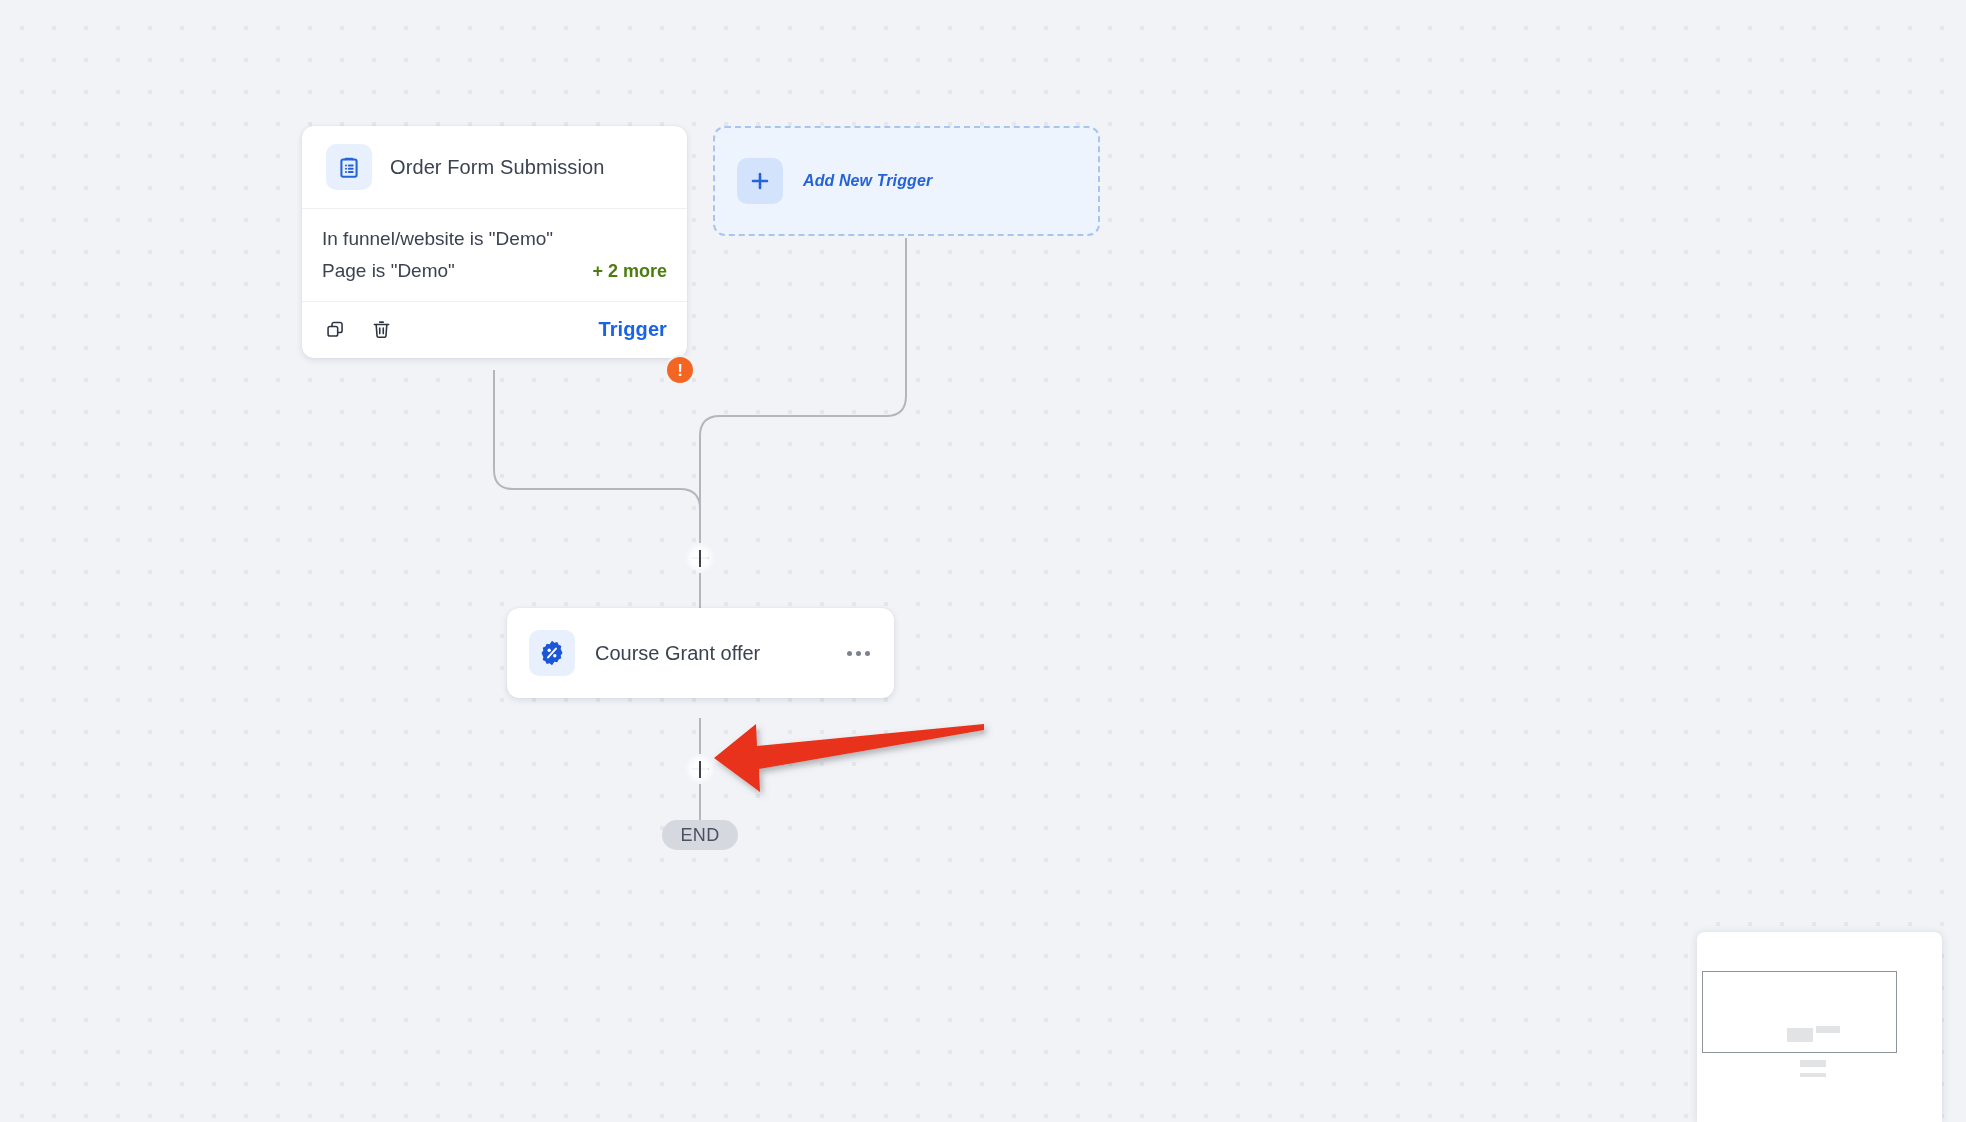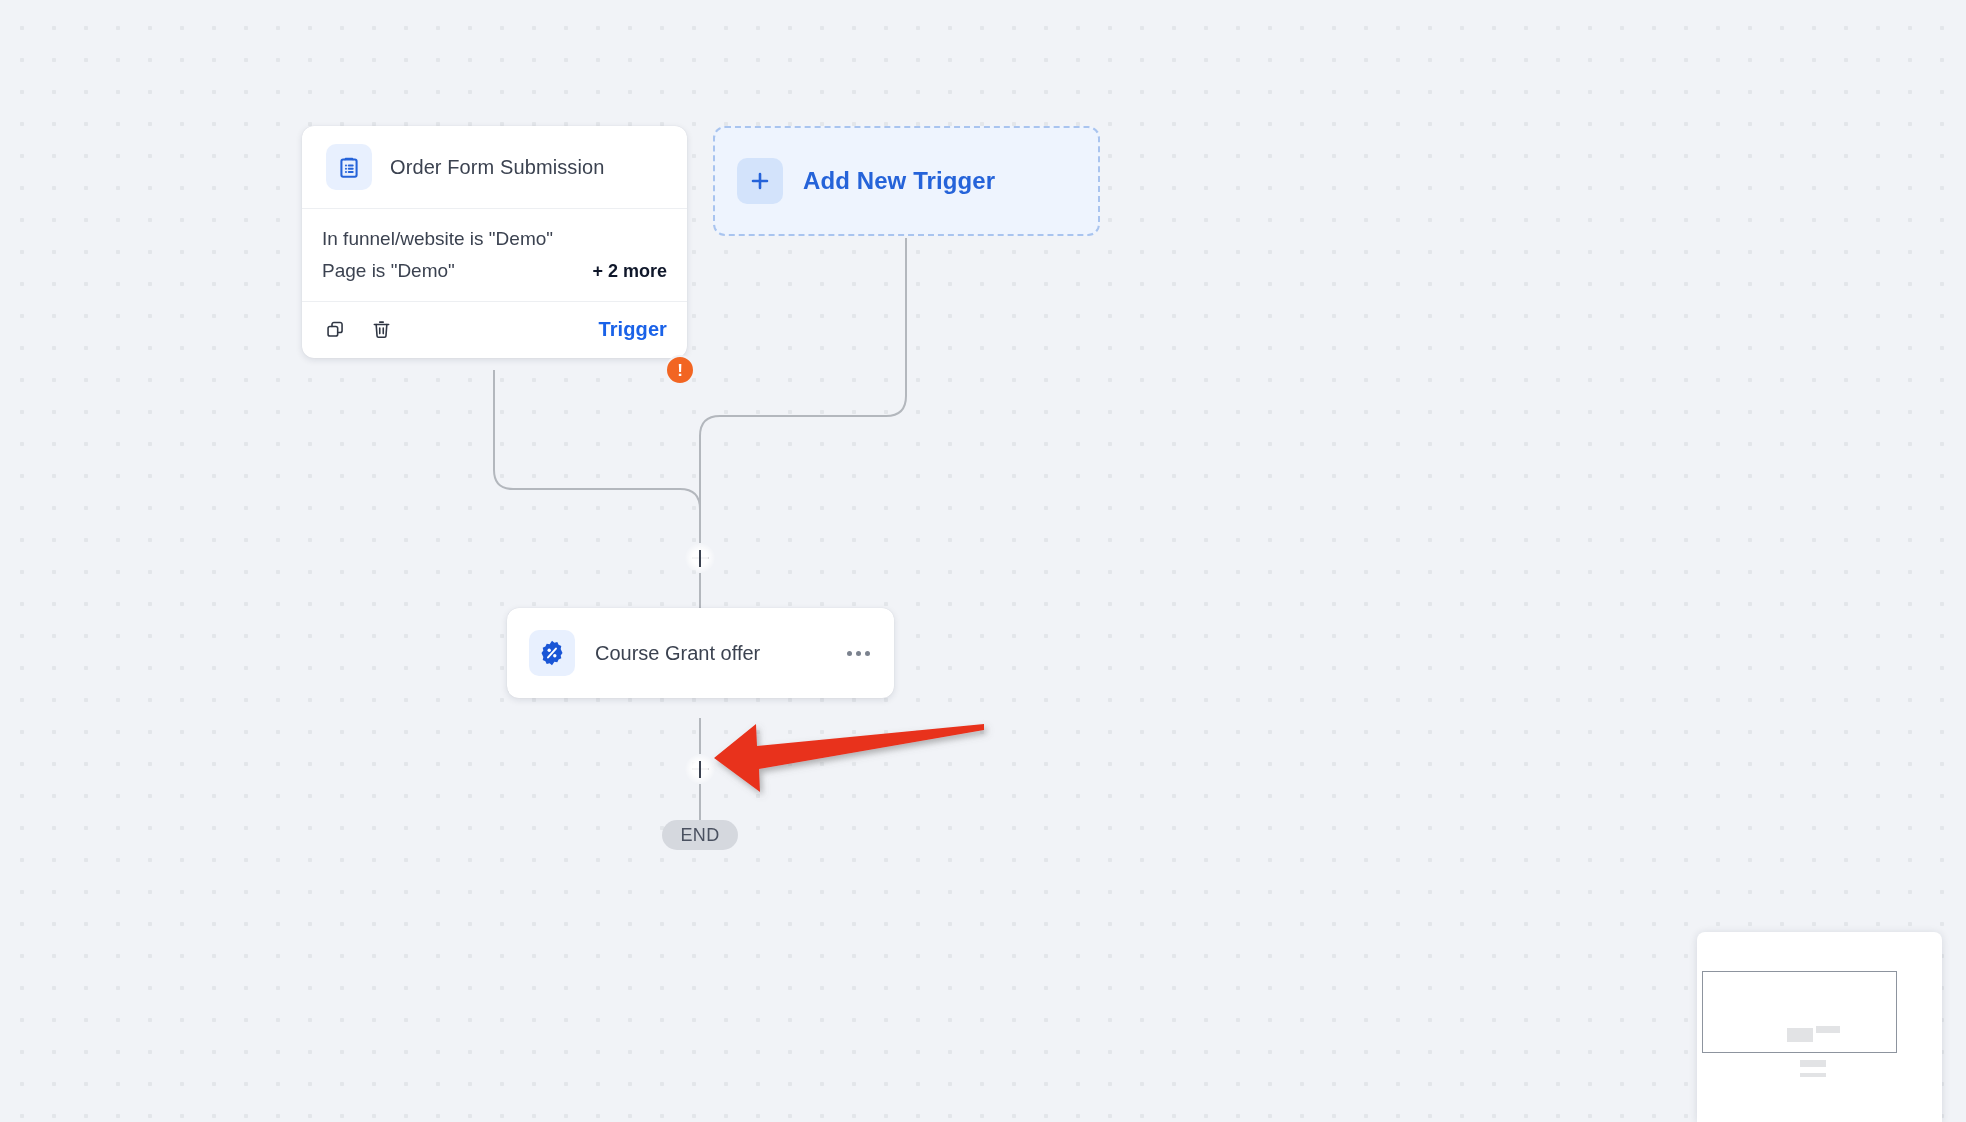--- a/index.html
+++ b/index.html
@@ -85,21 +85,21 @@
     align-items: baseline;
     justify-content: space-between;
     font-size: 19px;
     color: #3b4250;
     padding: 5px 0;
     white-space: nowrap;
   }
   .cond-more {
     font-size: 18px;
     font-weight: bold;
-    color: #0f172a;
+    color: #4d7c0f;
     margin-left: 43px;
   }
 
   .card-foot {
     display: flex;
     align-items: center;
     padding: 14px 20px 16px 20px;
   }
   .foot-icons { display: flex; align-items: center; gap: 20px; }
   .foot-icon-btn {
@@ -148,24 +148,25 @@
     background: #eef4fe;
     display: flex;
     align-items: center;
     padding-left: 22px;
     box-sizing: border-box;
     cursor: pointer;
   }
   #add-trigger .icon-tile { background: #d3e3fb; }
   .add-trigger-label {
     margin-left: 20px;
-    font-size: 24px;
+    font-size: 16px;
     font-weight: bold;
     color: #2563d9;
     letter-spacing: 0.1px;
+    font-style: italic;
   }
 
   
   #action-node {
     left: 507px;
     top: 608px;
     width: 387px;
     display: flex;
     align-items: center;
     padding: 22px 22px;

